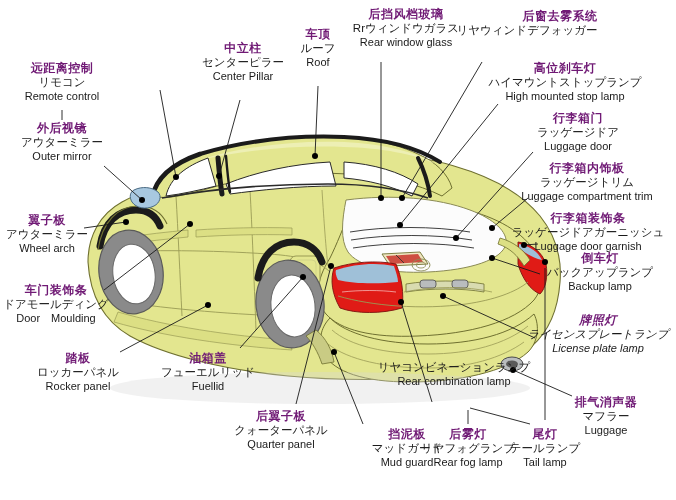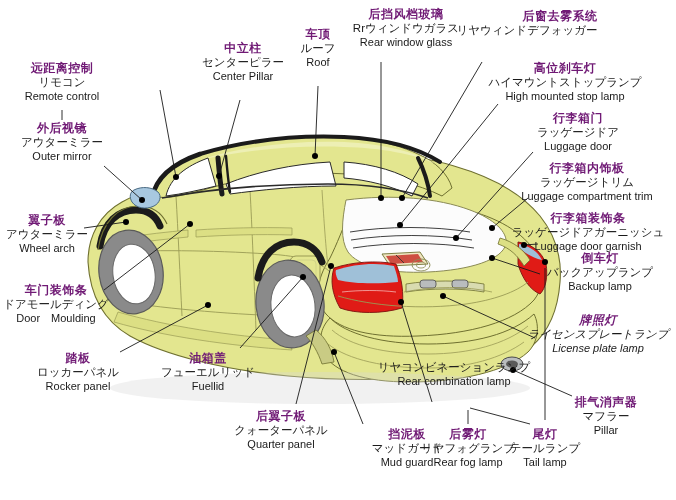--- a/index.html
+++ b/index.html
@@ -347,21 +347,21 @@
 
   <div class="lbl ctr" style="left:598px;top:314px;font-style:italic;">
     <span class="zh">牌照灯</span>
     <span class="ja">ライセンスプレートランプ</span>
     <span class="en">License plate lamp</span>
   </div>
 
   <div class="lbl ctr" style="left:606px;top:396px;">
     <span class="zh">排气消声器</span>
     <span class="ja">マフラー</span>
-    <span class="en">Pillar</span>
+    <span class="en">Luggage</span>
   </div>
 
   <div class="lbl ctr" style="left:47px;top:214px;">
     <span class="zh">翼子板</span>
     <span class="ja">アウターミラー</span>
     <span class="en">Wheel arch</span>
   </div>
 
   <div class="lbl ctr" style="left:56px;top:284px;">
     <span class="zh">车门装饰条</span>

